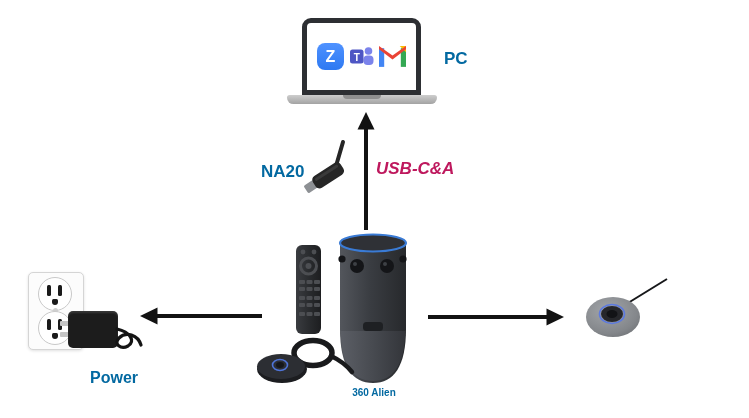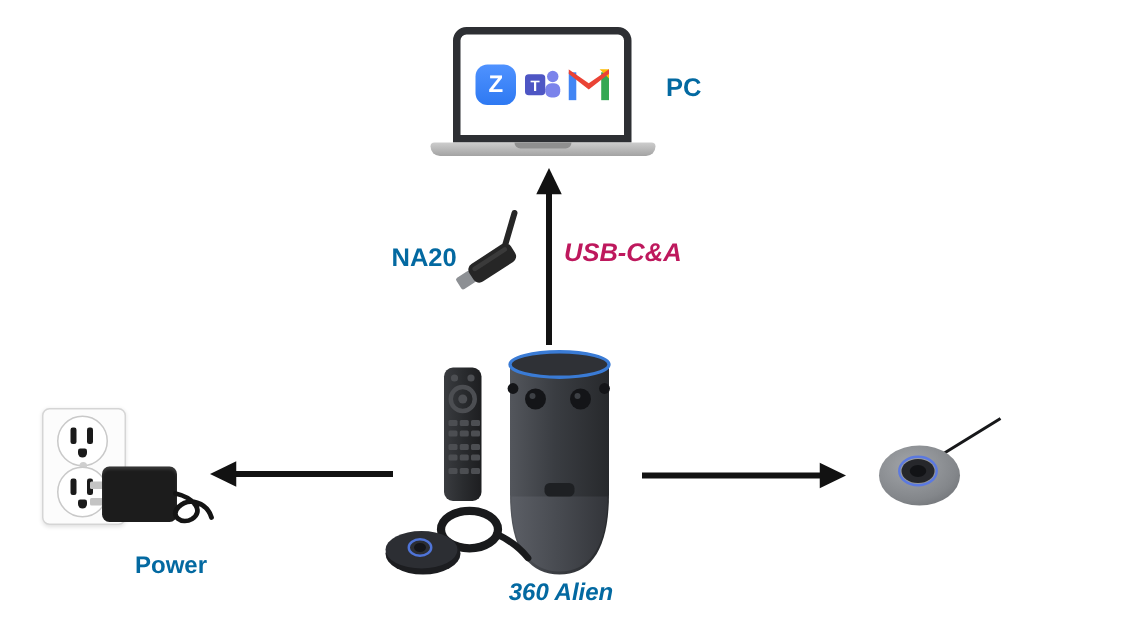--- a/index.html
+++ b/index.html
@@ -20,21 +20,21 @@
   
   .zoom-icon{width:27px;height:27px;border-radius:8px;
     background:linear-gradient(#4f92ff,#2e79f2);color:#fff;font-weight:bold;font-size:16px;
     display:flex;align-items:center;justify-content:center;}
   .appsvg{display:block;}
 
   
   .pc-label{left:444px;top:49px;font-size:17px;}
   .na20-label{left:261px;top:162px;font-size:17px;}
   .usb-label{left:376px;top:159px;font-size:17px;font-style:italic;color:#be185d;}
-  .alien-label{left:332px;top:387px;width:84px;text-align:center;font-size:16px;font-style:italic;}
+  .alien-label{left:332px;top:387px;width:84px;text-align:center;font-size:10px;}
   .power-label{left:57px;top:369px;font-size:16px;margin-left:33px;}
   .am01-label{left:571px;top:359px;font-size:17px;}
 
   
   .outlet-plate{left:28px;top:272px;width:54px;height:76px;background:#fcfcfc;
     border:1px solid #d5d5d5;border-radius:5px;box-shadow:0 1px 3px rgba(0,0,0,.12);}
   .socket{position:absolute;left:9px;width:34px;height:34px;background:#fff;
     border:1.5px solid #c9c9c9;border-radius:50%;box-sizing:border-box;}
   .socket.top{top:4px;}
   .socket.bottom{top:38px;}

